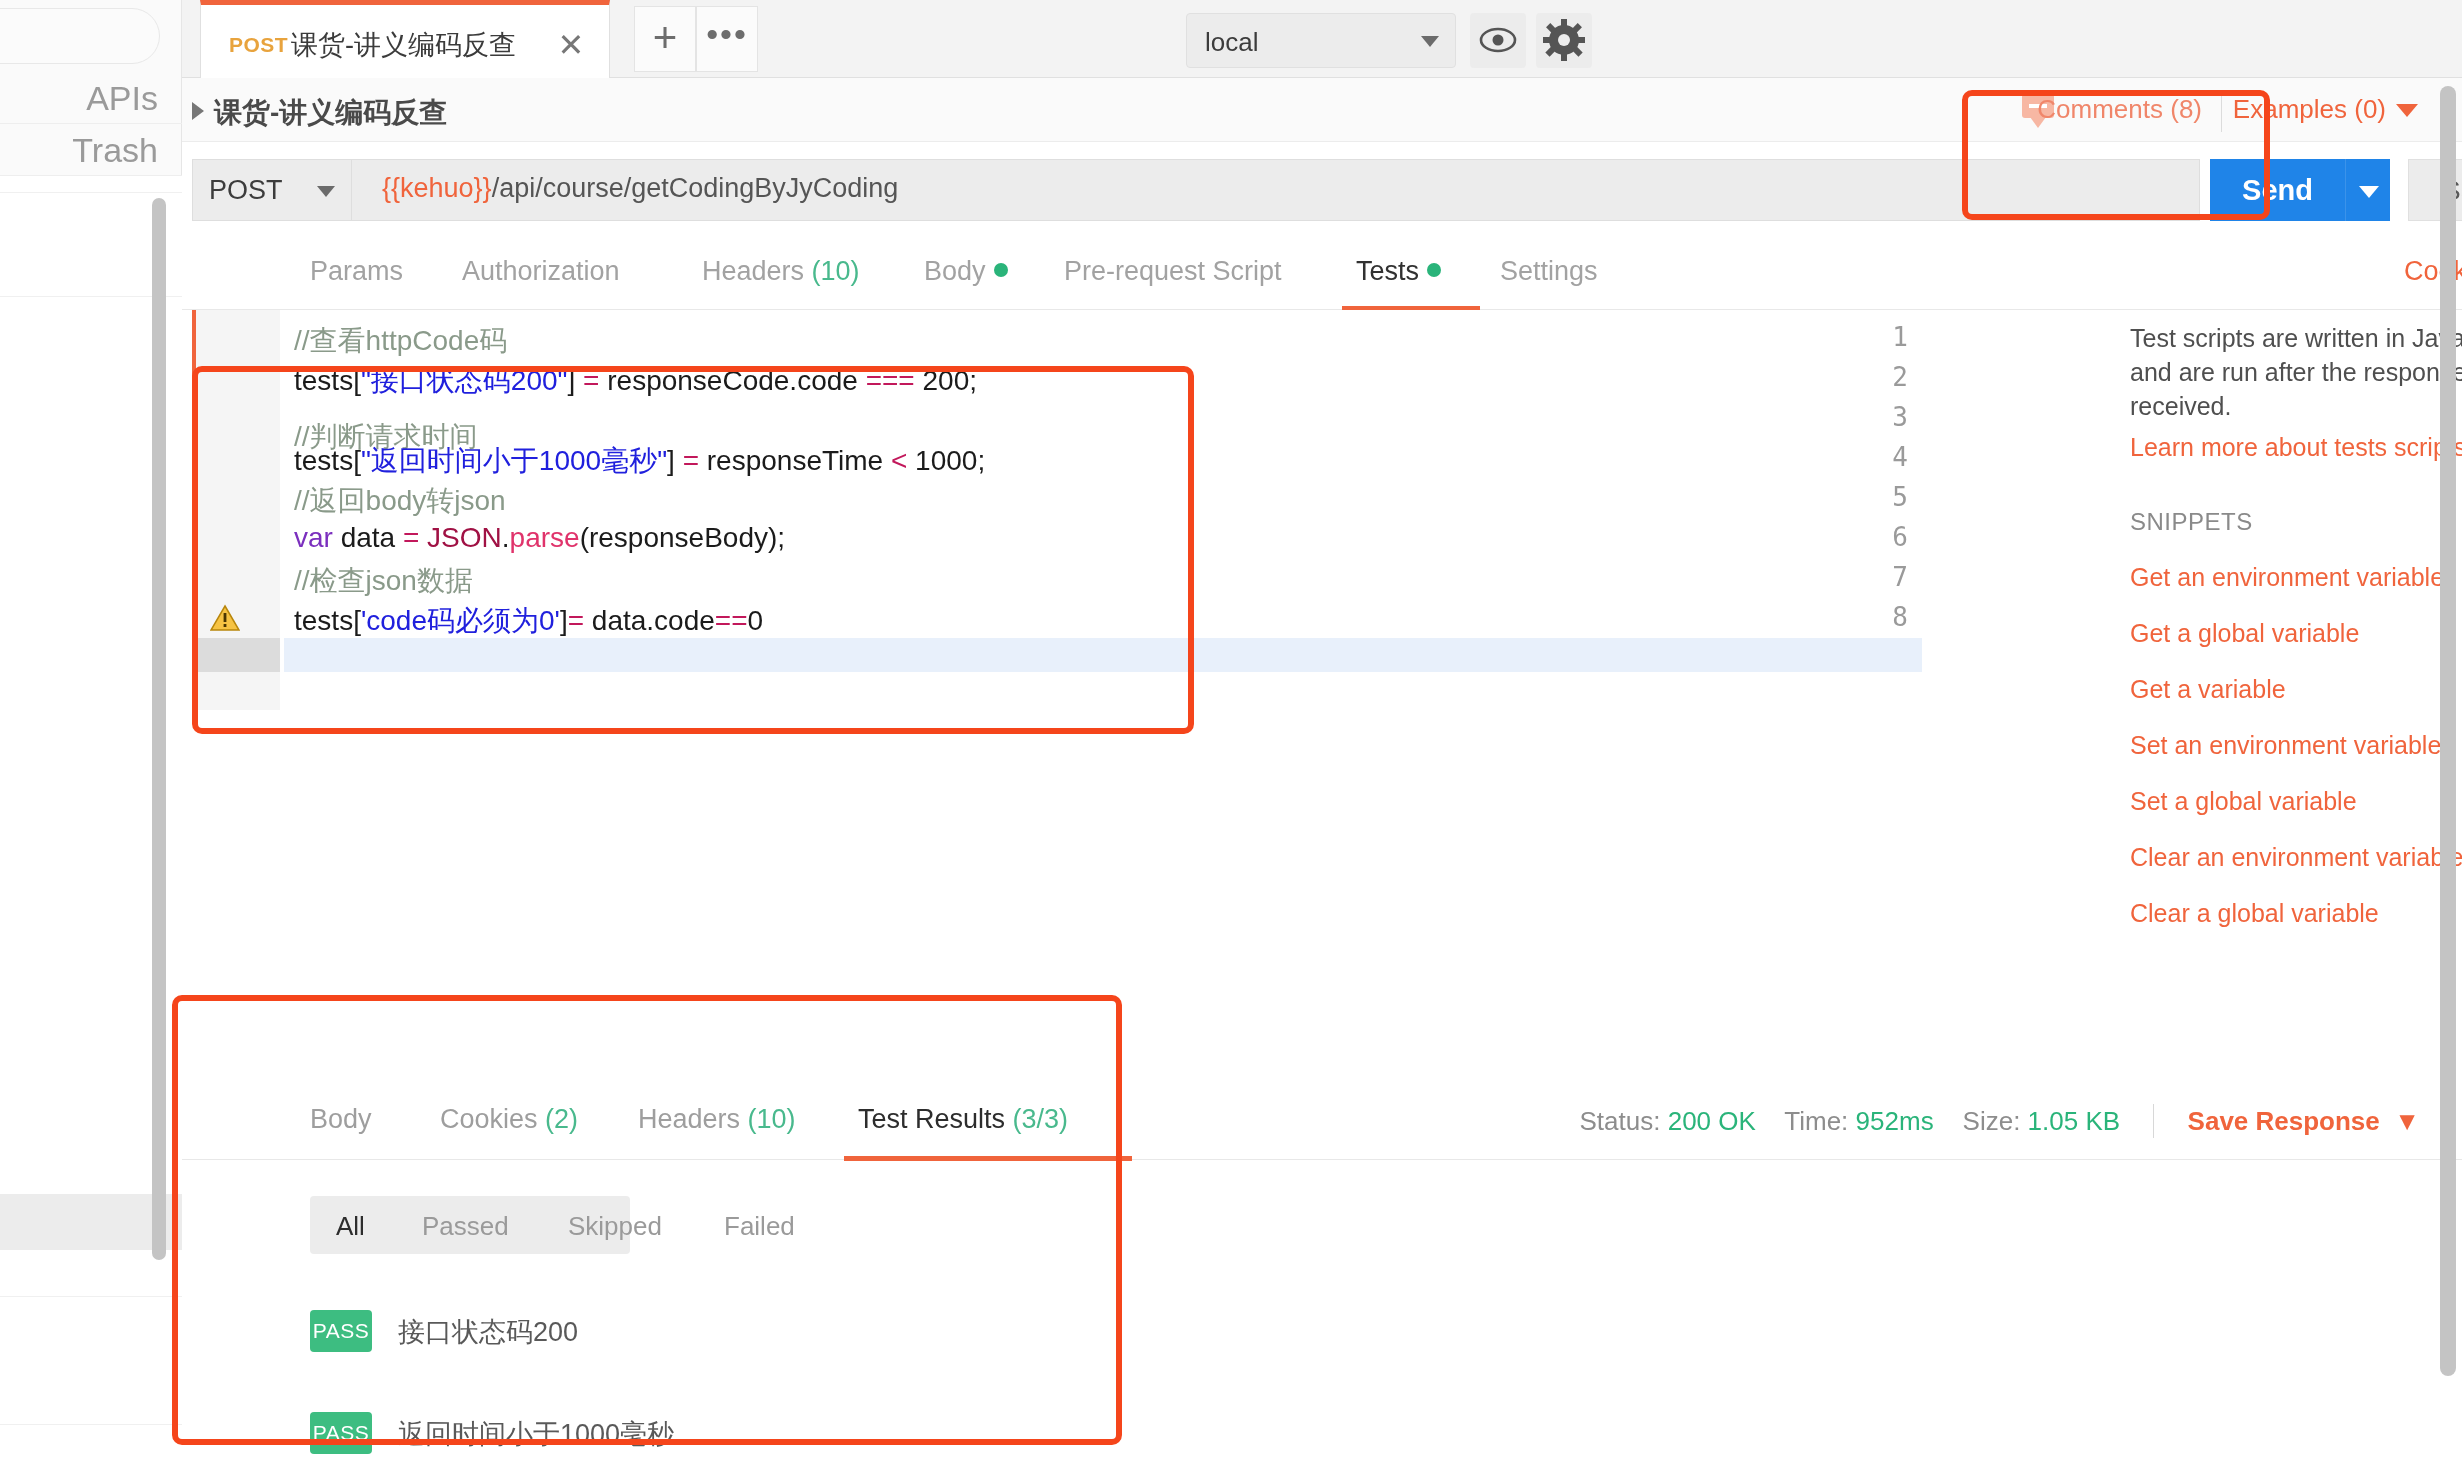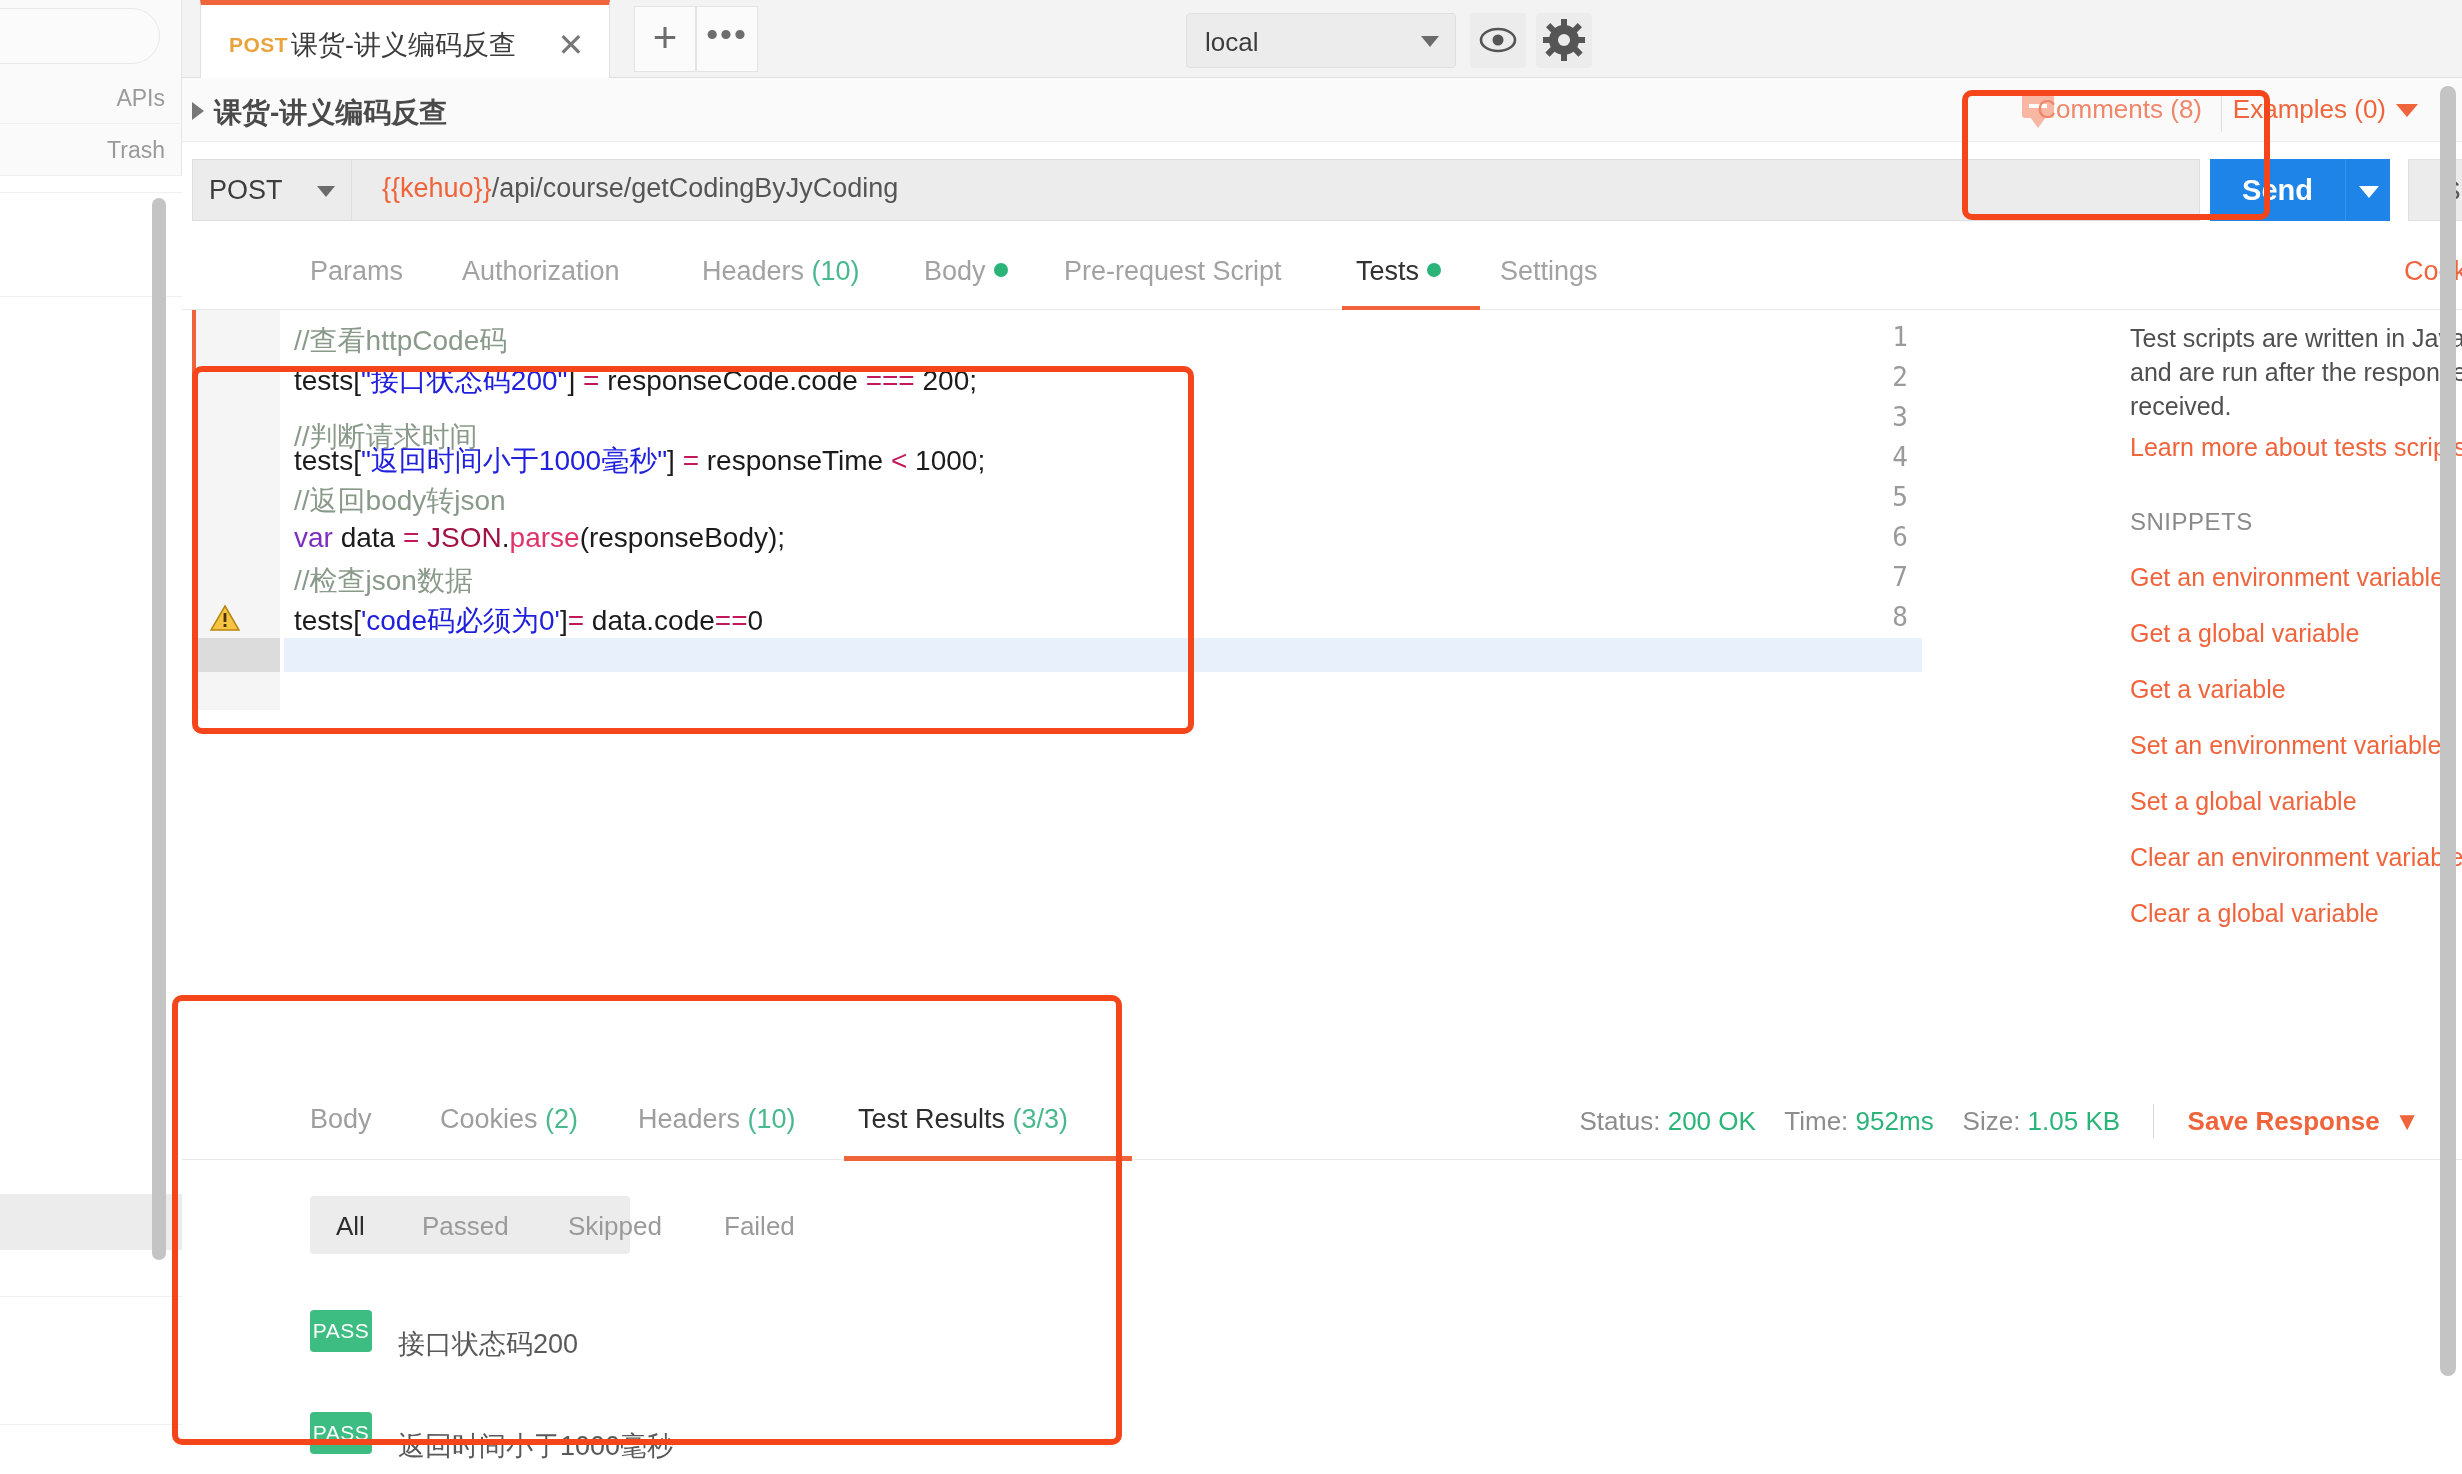--- a/index.html
+++ b/index.html
@@ -17,22 +17,22 @@
     background: #fafafa; border-right: 1px solid #e6e6e6;
   }
   .sidebar-search {
     position: absolute; left: -120px; top: 8px; width: 280px; height: 56px;
     border: 1px solid #e8e8e8; border-radius: 30px; background: #fbfbfb;
   }
   .sidebar-tabs {
     position: absolute; left: 0; top: 72px; width: 182px;
   }
   .sb-tab {
-    height: 52px; line-height: 52px; text-align: right; padding-right: 17px;
-    font-size: 23px; color: #9a9a9a; border-bottom: 1px solid #eeeeee;
+    height: 52px; line-height: 52px; text-align: right; padding-right: 24px;
+    font-size: 34px; color: #9a9a9a; border-bottom: 1px solid #eeeeee;
   }
   .sidebar-body {
     position: absolute; left: 0; top: 176px; width: 182px; bottom: 0;
     background: #ffffff;
   }
   .sb-divider { position: absolute; left: 0; width: 182px; height: 1px; background: #f0f0f0; }
   .sb-row-hl { position: absolute; left: 0; width: 182px; height: 56px; background: #ececec; }
   .sidebar-scroll {
     position: absolute; left: 152px; top: 198px; width: 14px; height: 1062px;
     background: #c4c4c4; border-radius: 7px;
@@ -220,21 +220,21 @@
     background: #ececec; border-radius: 4px;
   }
   .fbtn { position: absolute; top: 15px; font-size: 26px; color: #9a9a9a; cursor: pointer; white-space: nowrap; }
   .fbtn.active { color: #2d2d2d; }
   .testrow { position: absolute; left: 128px; height: 44px; }
   .pass-badge {
     position: absolute; left: 0; top: 0; width: 62px; height: 42px;
     background: #3dbd81; border-radius: 4px; color: #fff;
     font-size: 21px; text-align: center; line-height: 42px; letter-spacing: .5px;
   }
-  .test-name { position: absolute; left: 88px; top: 4px; font-size: 27px; color: #595959; white-space: nowrap; margin-top: 12px; }
+  .test-name { position: absolute; left: 88px; top: 4px; font-size: 27px; color: #595959; white-space: nowrap; }
 
   
   .anno { position: absolute; border: 6px solid #f5451b; border-radius: 10px; pointer-events: none; }
   #anno-send   { left: 1962px; top: 90px;  width: 308px; height: 130px; }
   #anno-editor { left: 192px;  top: 366px; width: 1002px; height: 368px; }
   #anno-results{ left: 172px;  top: 995px; width: 950px;  height: 450px; }
 
   
   .page-scroll { position: absolute; right: 6px; top: 86px; width: 16px; height: 1290px; background: #c4c4c4; border-radius: 8px; }
 </style>

